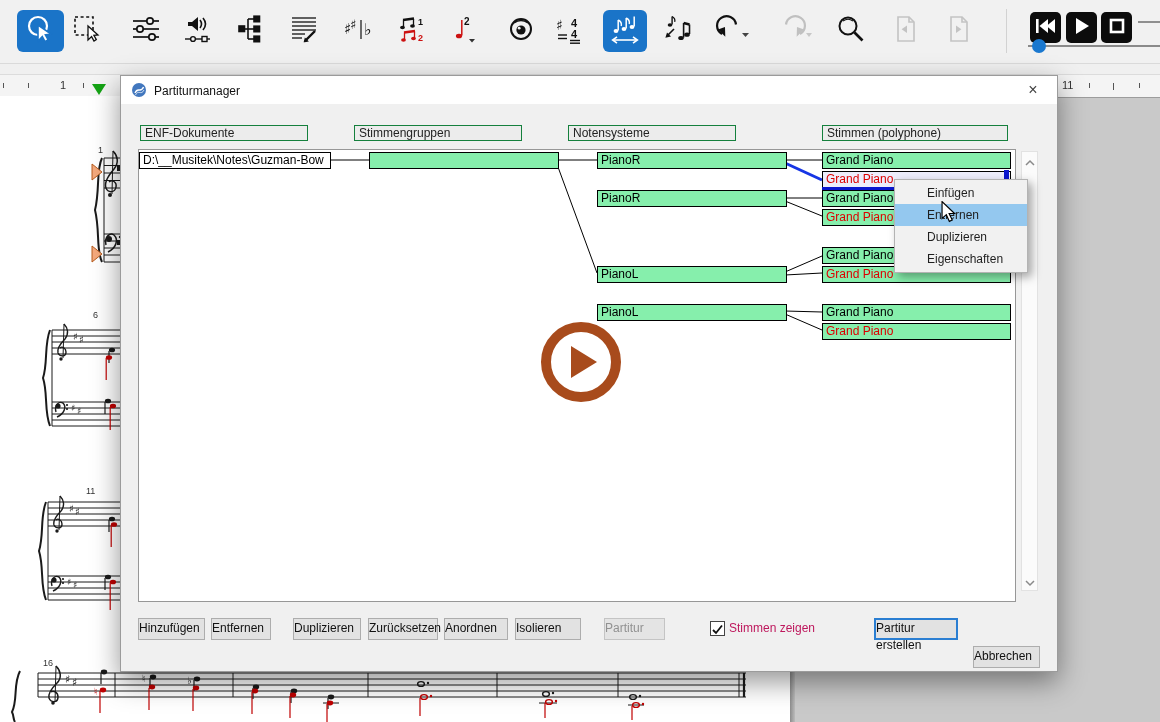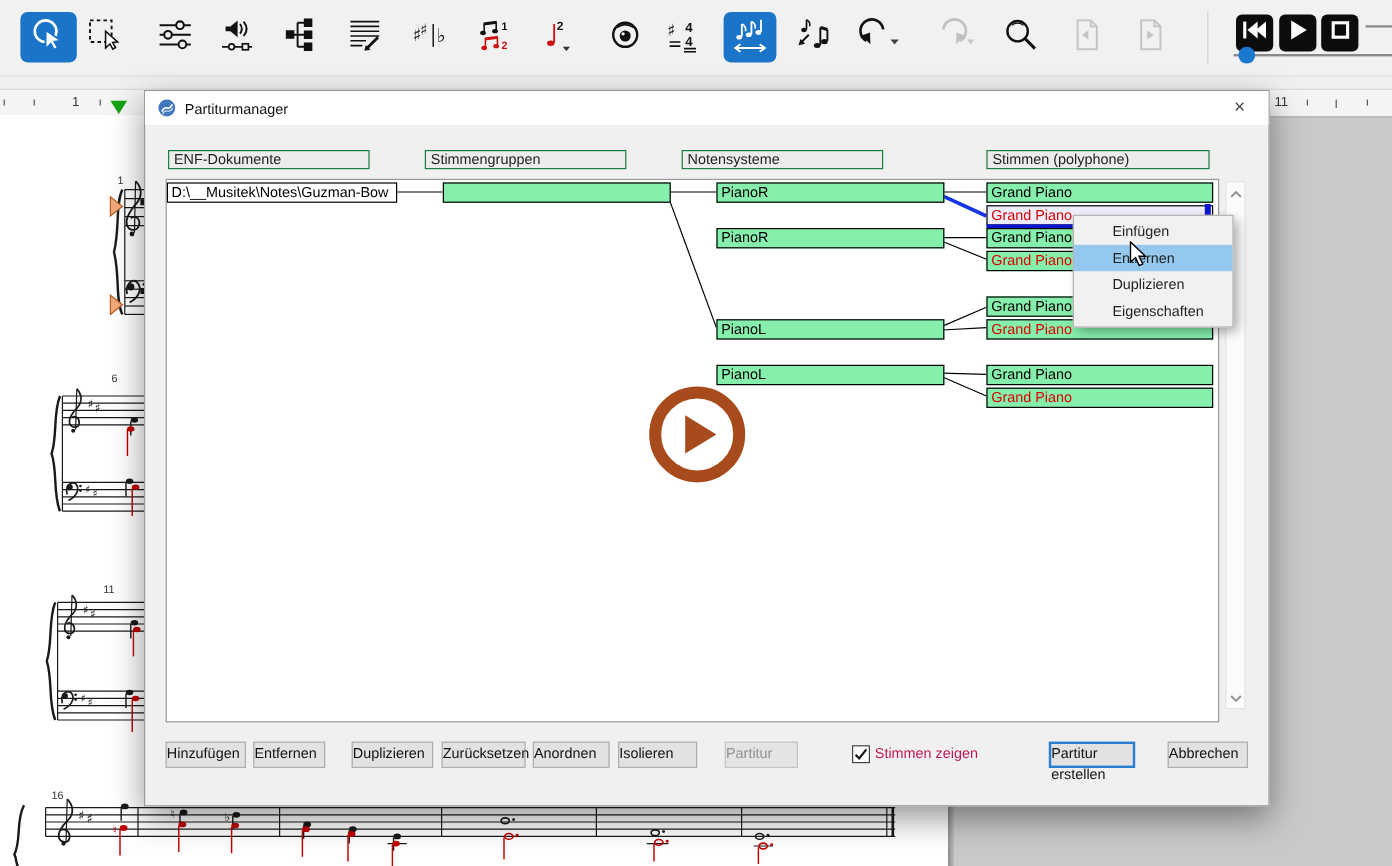--- a/index.html
+++ b/index.html
@@ -605,18 +605,18 @@
     <div class="btn" style="left:394px;width:66px;">Isolieren</div>
     <div class="btn btn-disabled" style="left:483px;width:61px;">Partitur</div>
 
     <div class="chk">
       <svg width="13" height="13" viewBox="0 0 13 13">
         <polyline points="2,7 5,10 11,2.5" fill="none" stroke="#111" stroke-width="1.8"></polyline>
         </svg>
     </div>
     <div class="chk-label">Stimmen zeigen</div>
 
-    <div class="btn btn-primary" style="left:753px;width:72px;">Partitur erstellen</div>
-    <div class="btn" style="left:852px;width:67px;">Abbrechen</div>
+    <div class="btn btn-primary" style="left:753px;width:84px;">Partitur erstellen</div>
+    <div class="btn" style="left:852px;width:67px;margin-top:28px;">Abbrechen</div>
 
   </div>
 
 </div>
 
 </body></html>

